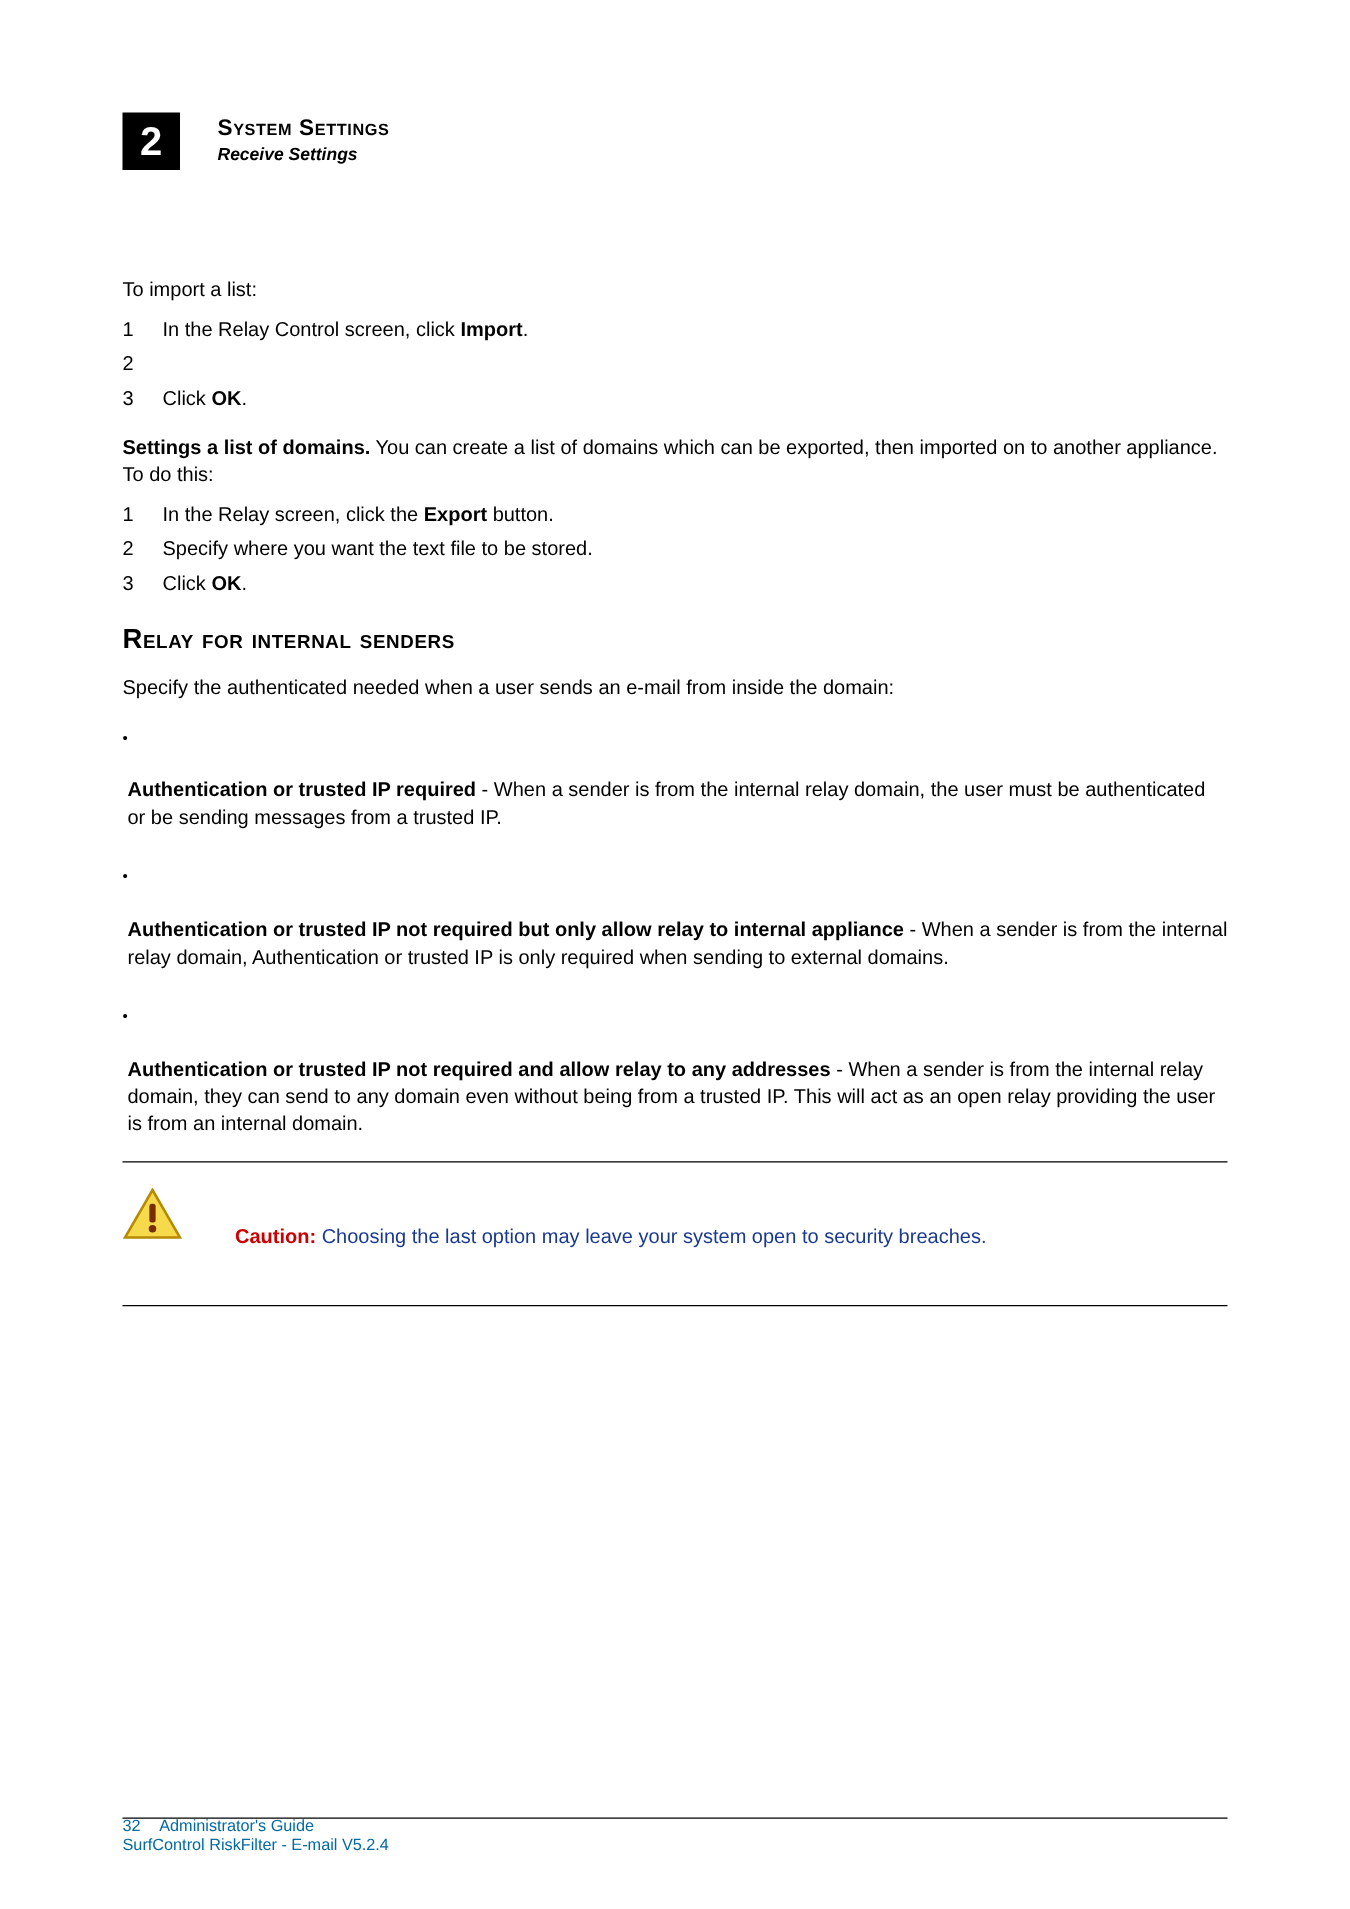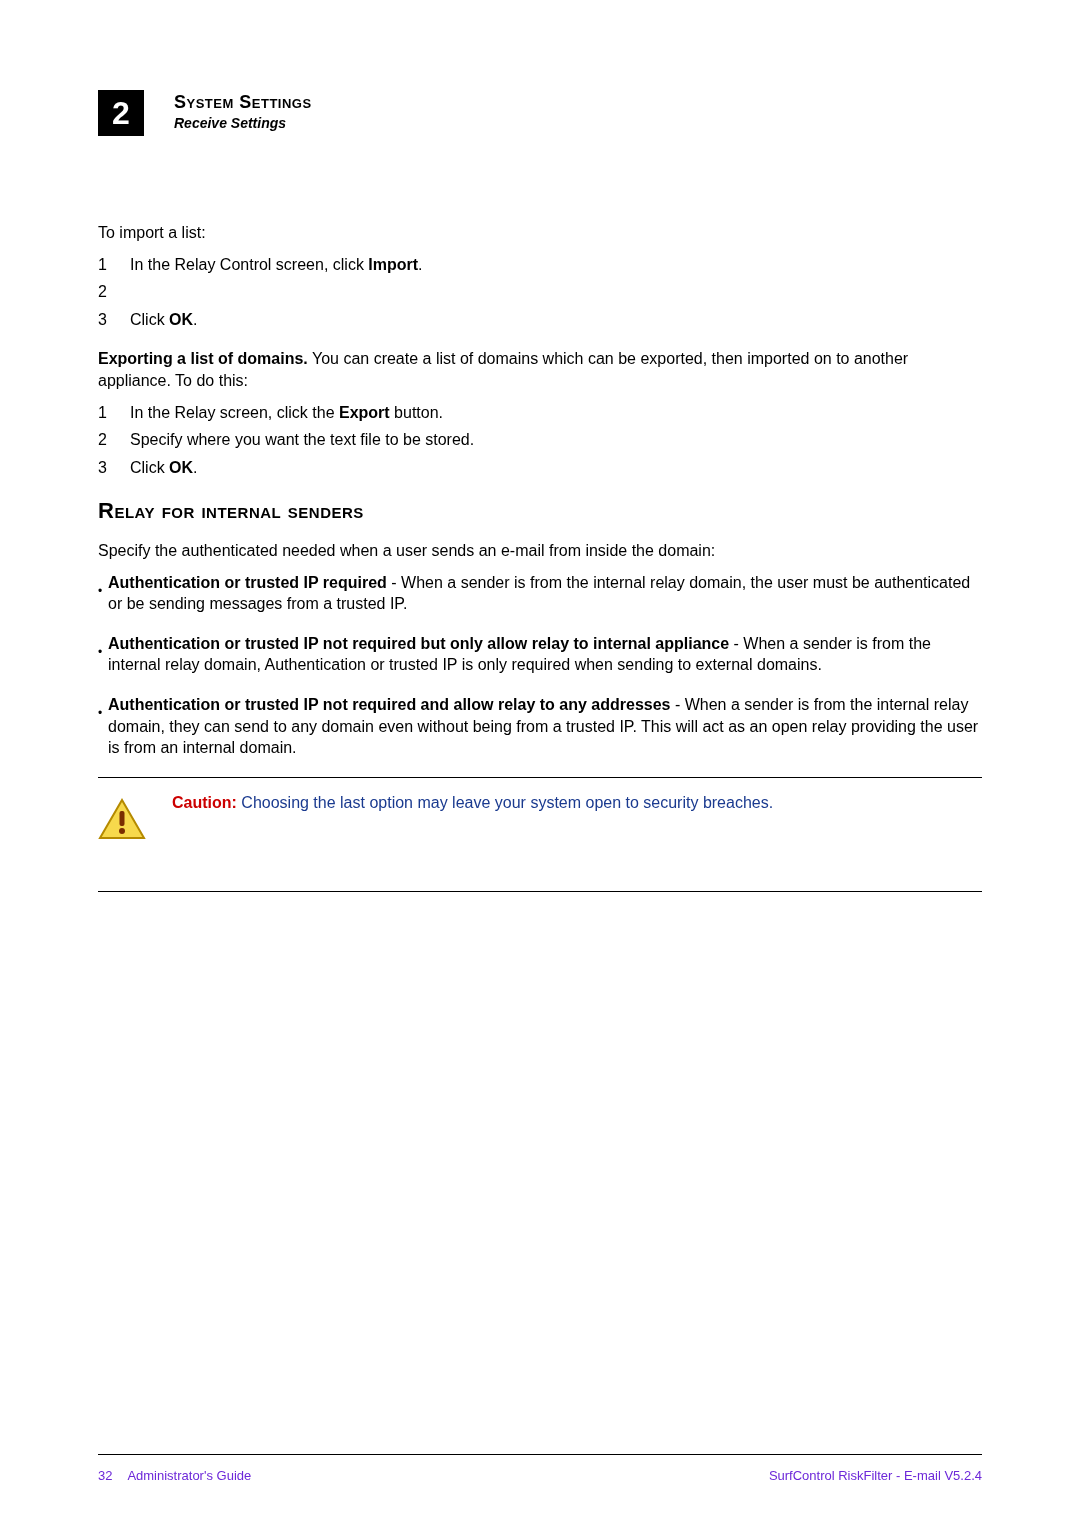--- a/index.html
+++ b/index.html
@@ -12,31 +12,31 @@
   .header-sub { font-style: italic; font-weight: bold; font-size: 14px; margin-top: 2px; }
   .body { font-size: 16px; line-height: 1.35; }
   .para { margin: 0 0 10px 0; }
   .num-list { list-style: none; padding: 0; margin: 0 0 18px 0; }
   .num-list li { display: flex; gap: 18px; margin: 6px 0; }
   .num-list .num { width: 14px; flex-shrink: 0; }
   .bold { font-weight: bold; }
   .section-title { font-family: Arial, sans-serif; font-weight: bold; font-size: 22px; letter-spacing: 0.5px; margin: 16px 0 14px 0; }
   .small-caps-word { font-variant: small-caps; }
   .bullet-list { list-style: none; padding: 0; margin: 10px 0 0 0; }
-  .bullet-list li { display: flex; margin: 10px 0 18px 0; }
+  .bullet-list li { display: flex; gap: 22px; margin: 10px 0 18px 0; flex-direction: column; }
   .bullet-dot { flex-shrink: 0; width: 6px; padding-top: 7px; }
   .bullet-dot::before { content: "•"; font-size: 12px; }
   .bullet-body { flex: 1; padding-left: 4px; }
   .callout-sep { border: none; border-top: 1px solid #000; margin: 8px 0 0 0; }
-  .callout { display: flex; align-items: flex-start; gap: 26px; padding: 14px 0 36px 0; }
+  .callout { display: flex; align-items: flex-end; gap: 42px; padding: 14px 0 36px 0; }
   .callout-icon { width: 48px; flex-shrink: 0; padding-top: 6px; }
   .caution-label { color: #cc0000; font-weight: bold; }
   .caution-text { color: #1a3a8f; }
   .footer-sep { position: absolute; left: 98px; right: 98px; bottom: 72px; border-top: 1px solid #000; }
-  .footer { position: absolute; left: 98px; right: 98px; bottom: 44px; display: flex; justify-content: space-between; font-size: 13px; color: #6d28d9; }
+  .footer { position: absolute; left: 98px; right: 98px; bottom: 44px; display: flex; justify-content: center; font-size: 13px; color: #0369a1; flex-direction: column; }
   .footer-left .pgnum { margin-right: 12px; }
 </style>
 </head>
 <body>
 
 <div class="page">
 
   <div class="header">
     <div class="chapter-box">
       <span>2</span>
@@ -59,21 +59,21 @@
       <li>
         <span class="num">2</span>
       </li>
       <li>
         <span class="num">3</span>
         <span><span>Click </span><span class="bold">OK</span><span>.</span></span>
       </li>
     </ol>
 
     <p class="para">
-      <span class="bold">Exporting a list of domains.</span><span> You can create a list of domains which can be exported, then imported on to another appliance. To do this:</span>
+      <span class="bold">Settings a list of domains.</span><span> You can create a list of domains which can be exported, then imported on to another appliance. To do this:</span>
     </p>
 
     <ol class="num-list">
       <li>
         <span class="num">1</span>
         <span><span>In the Relay screen, click the </span><span class="bold">Export</span><span> button.</span></span>
       </li>
       <li>
         <span class="num">2</span>
         <span><span>Specify where you want the text file to be stored.</span></span>

